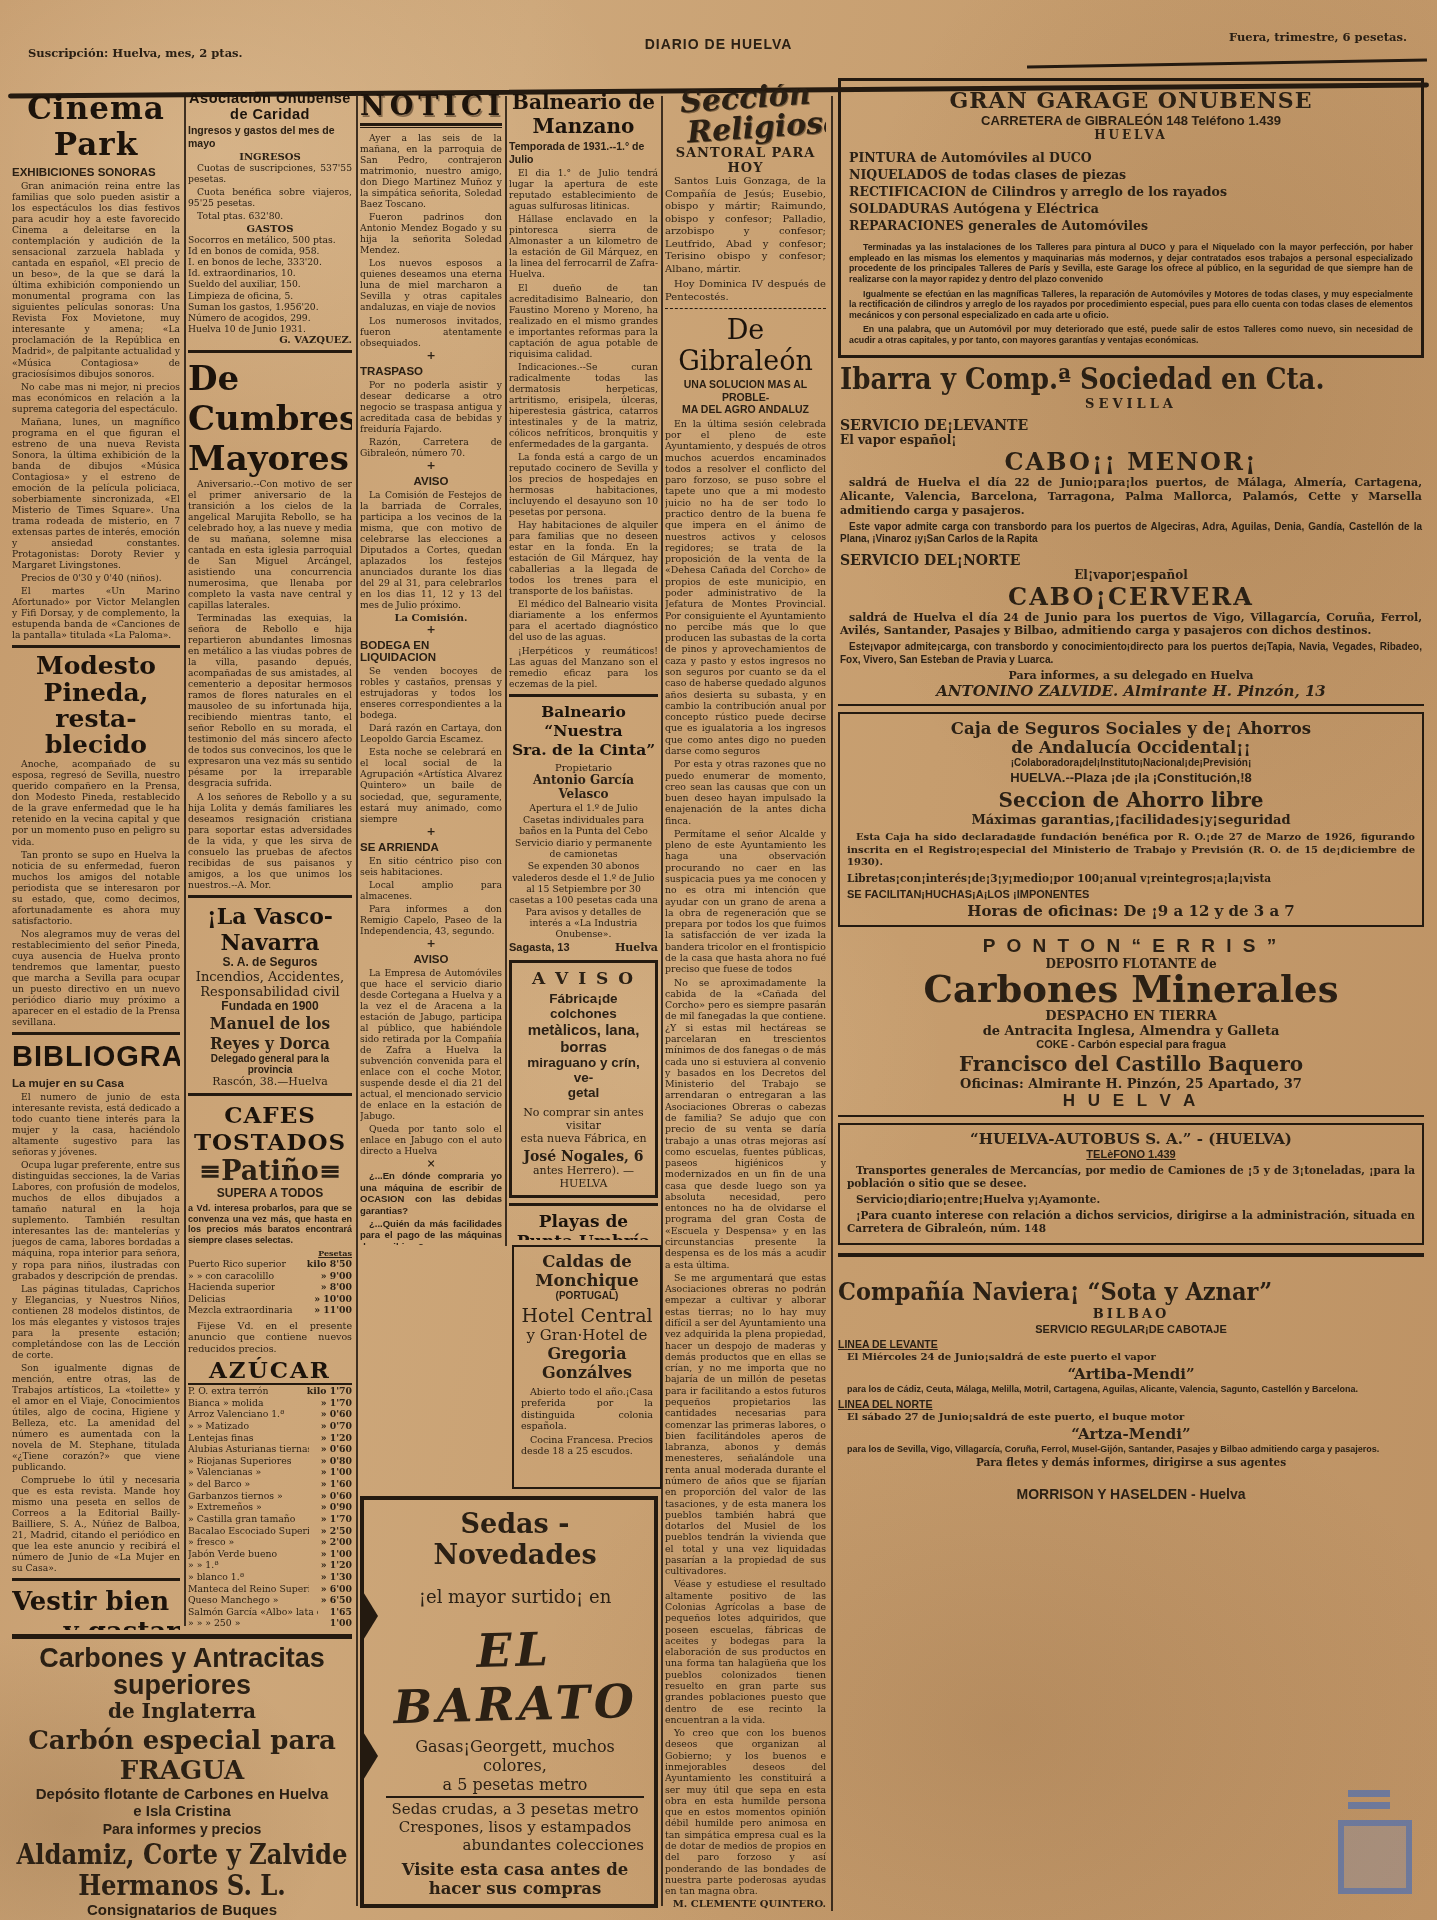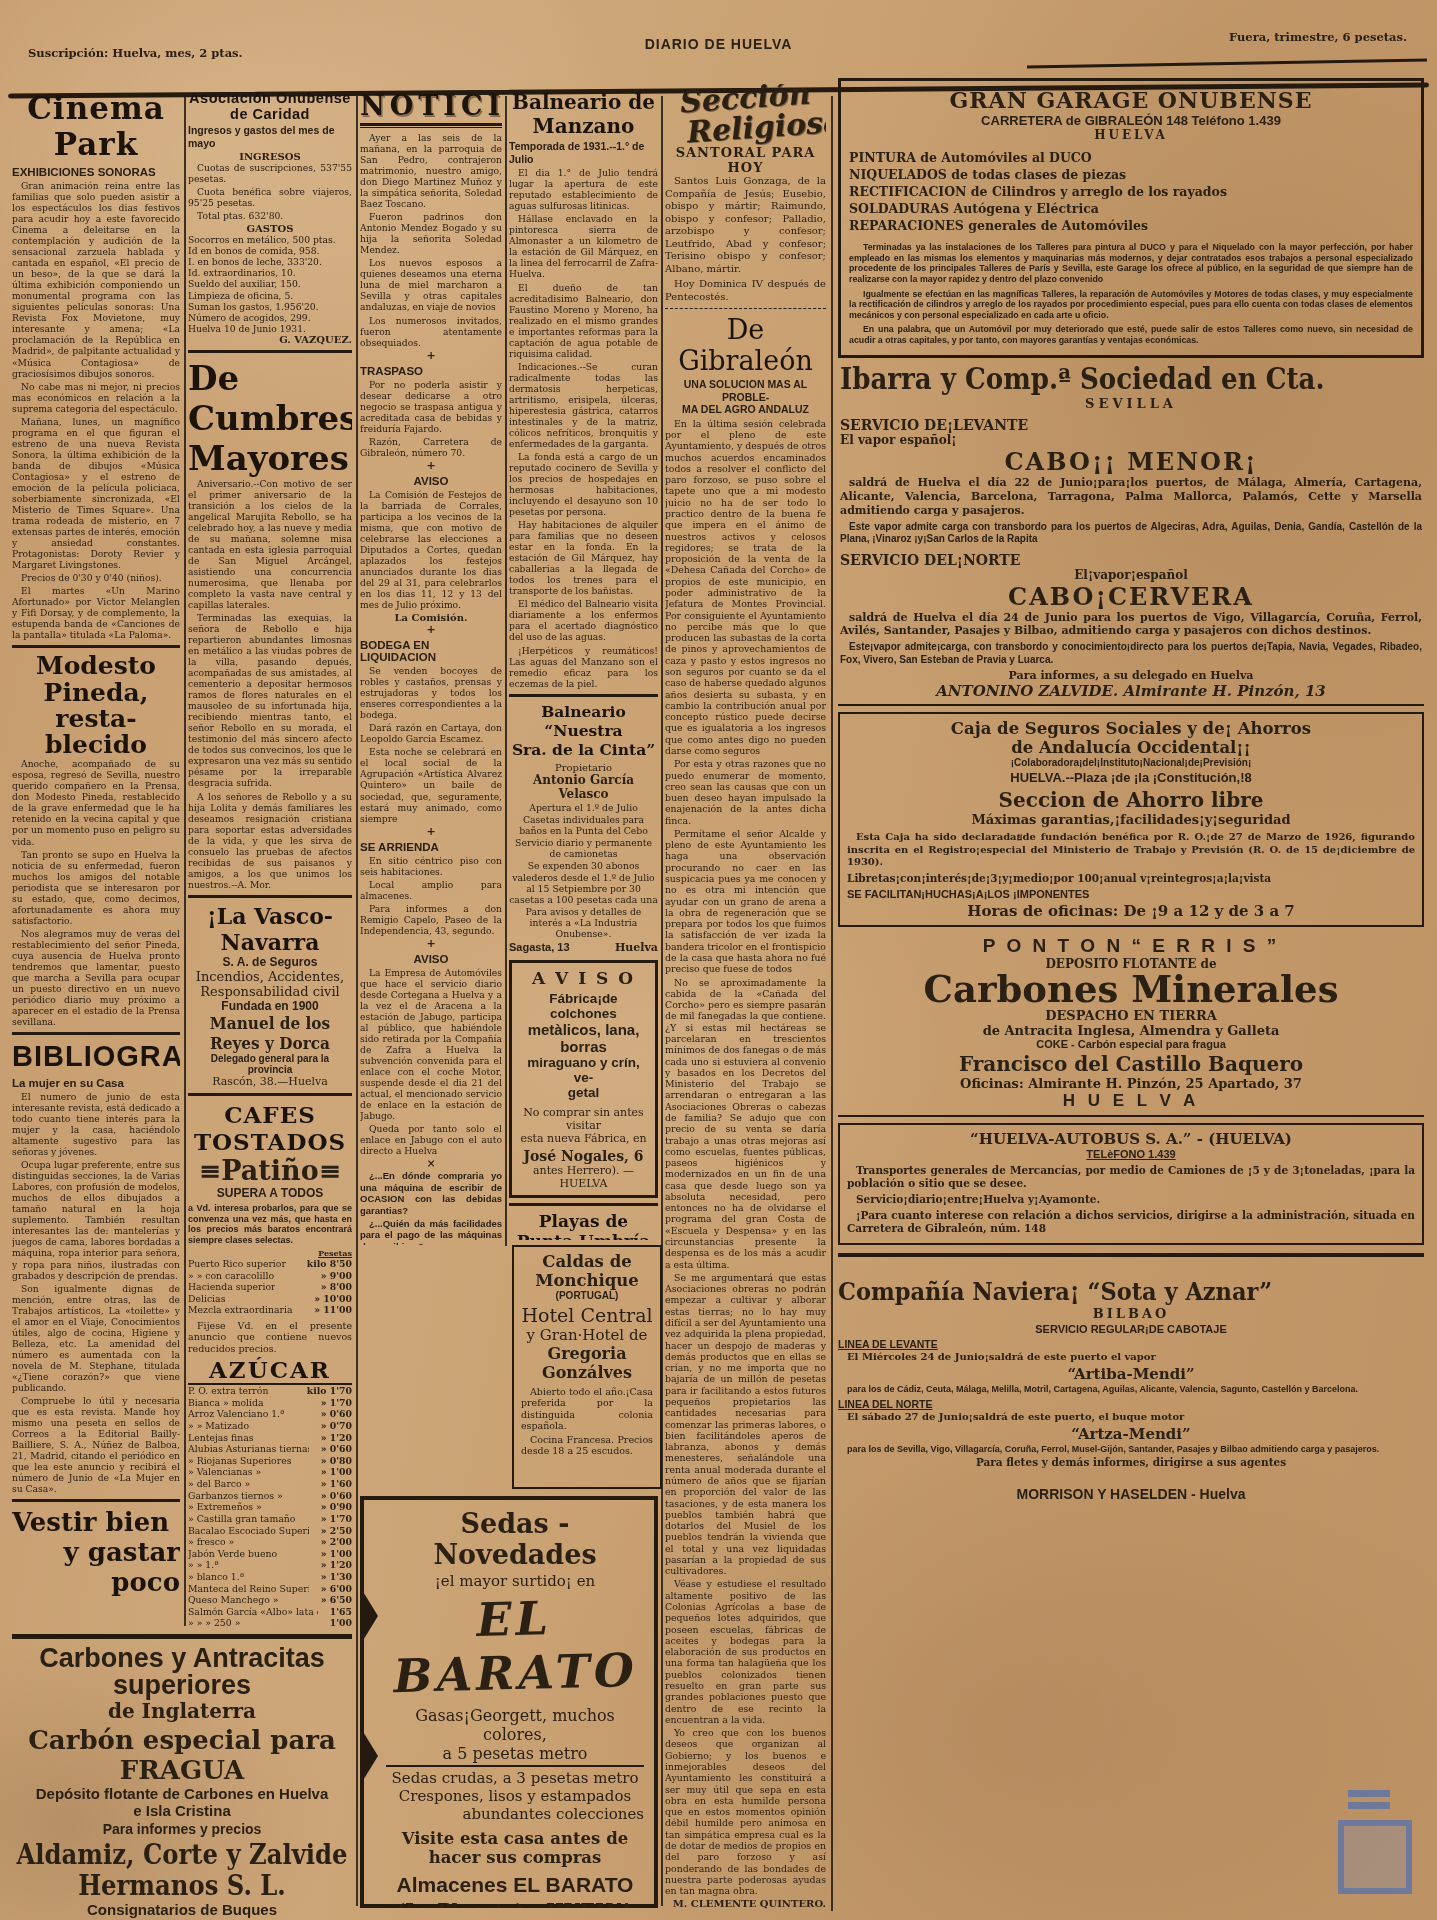--- a/index.html
+++ b/index.html
@@ -94,20 +94,21 @@
           <p class="p">Nos alegramos muy de veras del restablecimiento del señor Pineda, cuya ausencia de Huelva pronto tendremos que lamentar, puesto que marcha a Sevilla para ocupar un puesto directivo en un nuevo periódico diario muy próximo a aparecer en el estadio de la Prensa sevillana.</p>
         </div>
     </article>
     <hr class="hr2">
     <article>
       <h2 class="hl-biblio">BIBLIOGRAFIA</h2>
       <div class="sh">La mujer en su Casa</div>
       <div>
           <p class="p">El numero de junio de esta interesante revista, está dedicado a todo cuanto tiene interés para la mujer y la casa, haciéndolo altamente sugestivo para las señoras y jóvenes.</p>
           <p class="p">Ocupa lugar preferente, entre sus distinguidas secciones, la de Varias Labores, con profusión de modelos, muchos de ellos dibujados a tamaño natural en la hoja suplemento. También resultan interesantes las de: mantelerías y juegos de cama, labores bordadas a máquina, ropa interior para señora, y ropa para niños, ilustradas con grabados y descripción de prendas.</p>
+          <p class="p">Las páginas tituladas, Caprichos y Elegancias, y Nuestros Niños, contienen 28 modelos distintos, de los más elegantes y vistosos trajes para la presente estación; completándose con las de Lección de corte.</p>
           <p class="p">Son igualmente dignas de mención, entre otras, las de Trabajos artísticos, La «toilette» y el amor en el Viaje, Conocimientos útiles, algo de cocina, Higiene y Belleza, etc. La amenidad del número es aumentada con la novela de M. Stephane, titulada «¿Tiene corazón?» que viene publicando.</p>
           <p class="p">Compruebe lo útil y necesaria que es esta revista. Mande hoy mismo una peseta en sellos de Correos a la Editorial Bailly-Bailliere, S. A., Núñez de Balboa, 21, Madrid, citando el periódico en que lea este anuncio y recibirá el número de Junio de «La Mujer en su Casa».</p>
         </div>
     </article>
     <hr class="hr2">
     <article>
       <h2 style="font-size:26px">
         <span>Vestir bien</span><br>
         <span style="display:block;text-align:right">y gastar poco</span>
       </h2>
@@ -366,21 +367,21 @@
     <p class="p" style="font-size:9.5px">Cocina Francesa. Precios desde 18 a 25 escudos.</p>
   </section>
 
   <section class="col" style="left:360px;top:1496px;width:298px;height:412px">
     <div style="position:relative;border:4px solid #241a10;height:100%;padding:8px 10px 0 22px;box-sizing:border-box">
       <span class="arrowL" style="top:90px"></span>
       <span class="arrowL" style="top:230px"></span>
       <span class="tri" style="top:-16px;left:30px"></span>
       <span class="tri" style="top:-16px;right:30px"></span>
       <div class="c b" style="font-size:27px">Sedas  -  Novedades</div>
-      <div class="c" style="font-size:15px;margin:2px 0">¡el mayor surtido¡ en</div>
+      <div class="c" style="font-size:18px;margin:16px 0">¡el mayor surtido¡ en</div>
       <div class="c b" style="font-size:46px;letter-spacing:4px;font-style:italic;transform:rotate(-1.5deg)">EL BARATO</div>
       <div class="c" style="font-size:16px;margin-top:6px">Gasas¡Georgett, muchos colores,</div>
       <div class="c" style="font-size:16px;border-bottom:2px solid #241a10;padding-bottom:2px">a 5 pesetas metro</div>
       <div class="c" style="font-size:15px;margin-top:2px">Sedas crudas, a 3 pesetas metro</div>
       <div class="c" style="font-size:15px">Crespones, lisos y estampados</div>
       <div style="text-align:right;font-size:15px">abundantes colecciones</div>
       <div class="c b" style="font-size:16.5px;margin-top:6px">Visite esta casa antes de hacer sus compras</div>
       <div class="c b sans" style="font-size:21px;margin-top:6px">Almacenes EL BARATO</div>
       <div class="c b" style="font-size:19px;margin-top:2px">(La Placeta)  -  HUELVA</div>
     </div>

